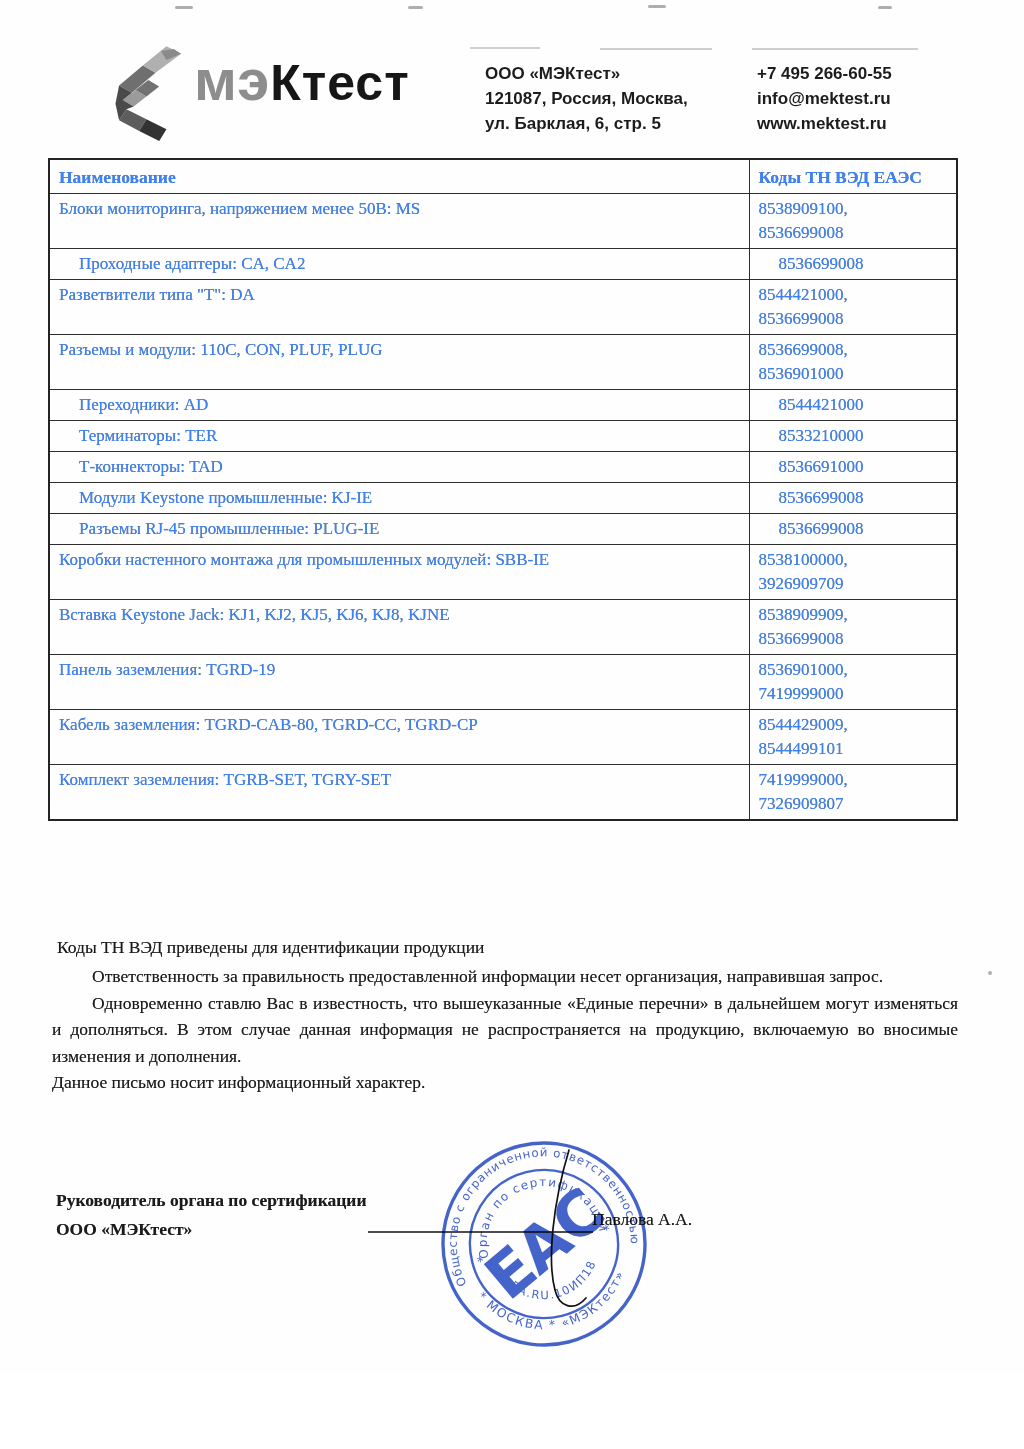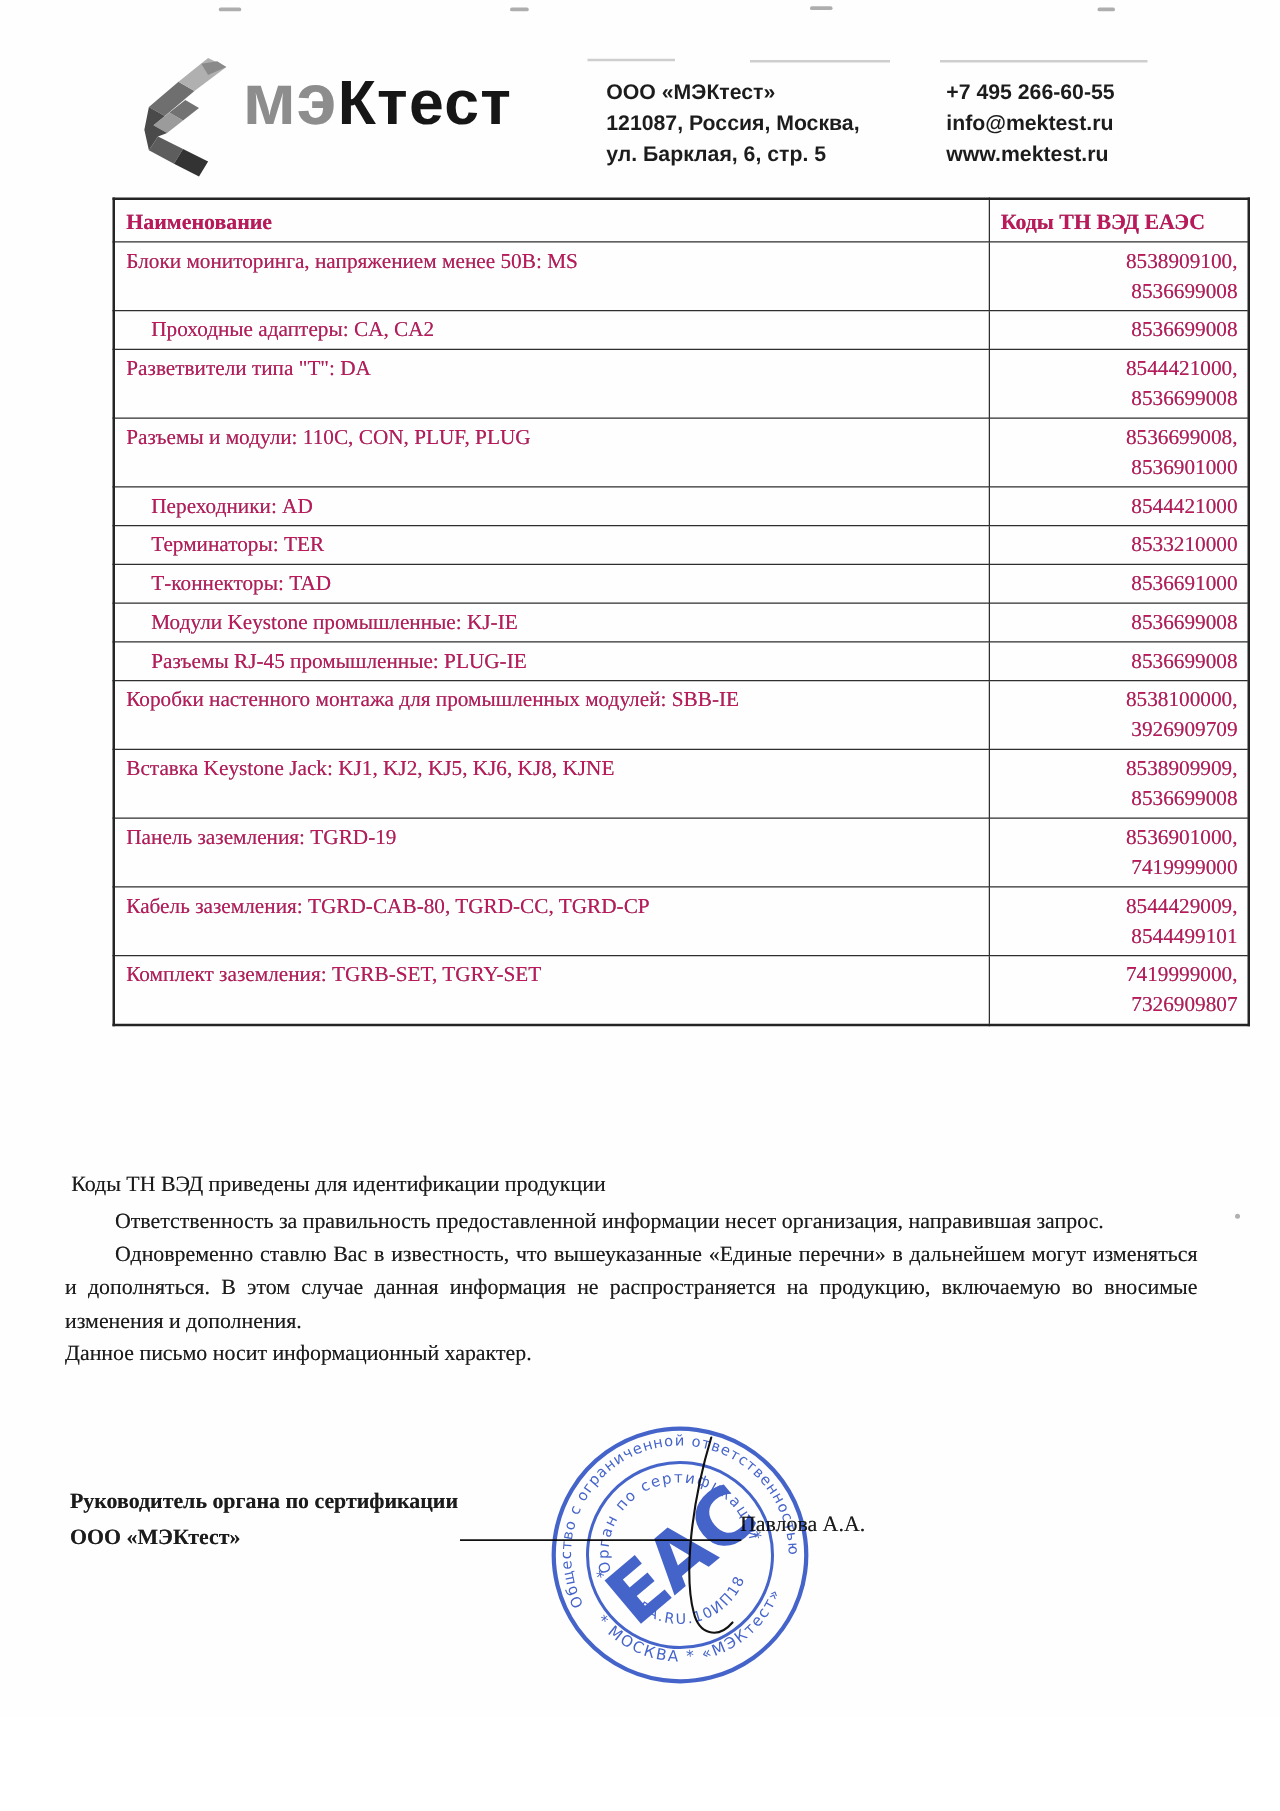--- a/index.html
+++ b/index.html
@@ -20,29 +20,29 @@
     font-family:"Liberation Sans","DejaVu Sans",sans-serif; font-weight:700; letter-spacing:1px; }
   .lg-gray  { font-size:58px; color:#8d8d8d; }
   .lg-black { font-size:50px; color:#161616; }
   .contact-col { position:absolute; top:61px;
     font-family:"Liberation Sans","DejaVu Sans",sans-serif;
     font-weight:700; font-size:17px; line-height:25px; color:#1c1c1c; }
   .col1 { left:485px; } .col2 { left:757px; }
 
   
   .doc-table { position:absolute; left:48px; top:158px; width:908px;
-    border-collapse:collapse; table-layout:fixed; font-size:17px; color:#be185d;
-    text-shadow:0 0 .4px rgba(20,20,20,.55);margin-left:42px; }
+    border-collapse:collapse; table-layout:fixed; font-size:17px; color:#3b82f6;
+    text-shadow:0 0 .4px rgba(20,20,20,.55); }
   .doc-table th, .doc-table td { border:1.6px solid #2e2e2e; vertical-align:top;
     text-align:left; padding:3px 8px 3px 9px; line-height:24px; }
   .doc-table { border:2.4px solid #242424; }
   .doc-table th { font-size:17.5px; font-weight:700; height:34px; padding-top:5px; }
   .doc-table tr.h2 td { height:54px; }
   .doc-table tr.h1 td { height:30px;padding-left:29px; }
-  td.codes { white-space:pre-line;text-align:right; }
+  td.codes { white-space:pre-line; }
 
   .codes-note { position:absolute; left:57px; top:937px; font-size:17.5px;
     text-shadow:0 0 .4px rgba(20,20,20,.55); }
 
   .body-text { position:absolute; left:52px; top:963px; width:906px; font-size:17.5px;
     line-height:26.5px; text-shadow:0 0 .4px rgba(20,20,20,.55); }
   .body-text p { margin:0; }
   .body-text p.indent { text-indent:40px; }
   .body-text p.just { text-align:justify; }
 

